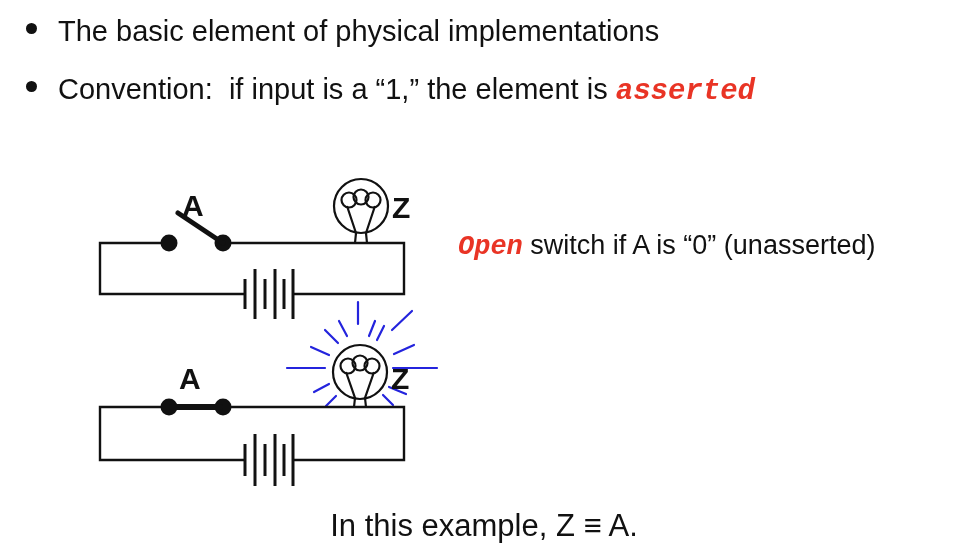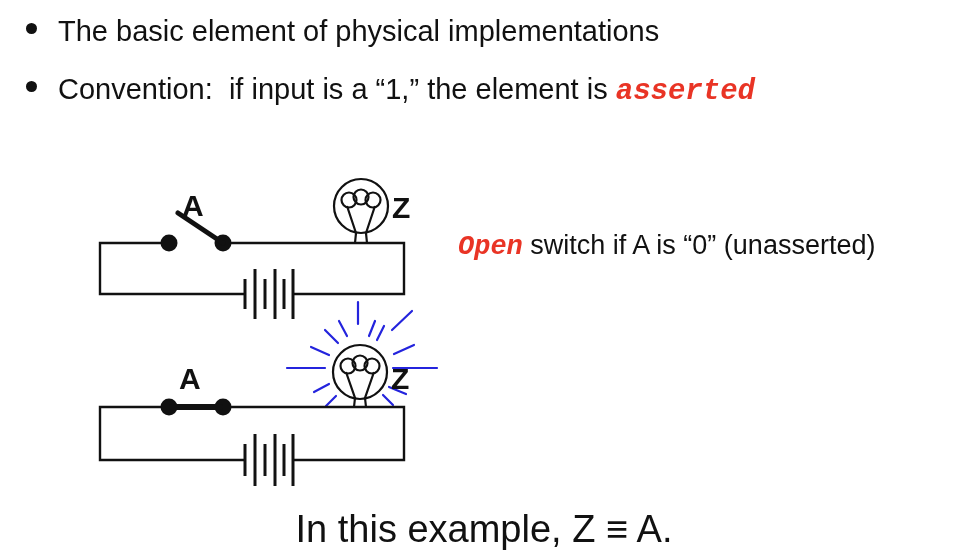--- a/index.html
+++ b/index.html
@@ -6,21 +6,21 @@
   .slide {
     position:relative; width:968px; height:560px; background:#fff;
     font-family:"Liberation Sans", sans-serif; color:var(--ink,#111);
     overflow:hidden;
   }
   .bullet-row { position:absolute; left:26px; display:flex; align-items:flex-start; gap:21px; font-size:29px; line-height:36px; }
   .bullet-dot { flex:none; width:11px; height:11px; border-radius:50%; background:var(--ink,#111); margin-top:10px; }
   .pre { white-space:pre-wrap; }
   .red { color:var(--accent-red,#e93425); font-style:italic; font-weight:bold;font-family:Liberation Mono, monospace; }
   .annotation { position:absolute; left:458px; font-size:27px; line-height:32px; color:var(--ink,#111); }
-  .caption { position:absolute; left:0; right:0; top:508px; text-align:center; font-size:38px; color:var(--ink,#111); }
+  .caption { position:absolute; left:0; right:0; top:508px; text-align:center; font-size:31px; color:var(--ink,#111); }
   svg.diagram { position:absolute; left:0; top:0; }
   .wire  { fill:none; stroke:var(--ink,#111); stroke-width:2.4px; }
   .lever { fill:none; stroke:var(--ink,#111); stroke-width:5px; stroke-linecap:round; }
   .cbar  { fill:none; stroke:var(--ink,#111); stroke-width:6px; stroke-linecap:round; }
   .bar   { stroke:var(--ink,#111); stroke-width:3px; }
   .node  { fill:var(--ink,#111); }
   .bulb  { fill:none; stroke:var(--ink,#111); stroke-width:2.2px; }
   .ray   { fill:none; stroke:var(--ray-blue,#2424dd); stroke-width:2.2px; stroke-linecap:round; }
   .lbl   { font-family:"Liberation Sans", sans-serif; font-size:30px; font-weight:600; fill:var(--ink,#111); }
   .lblb  { font-weight:700; }

